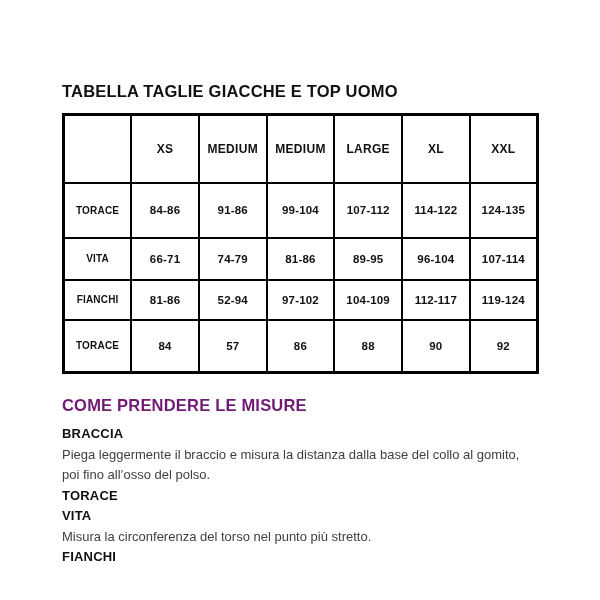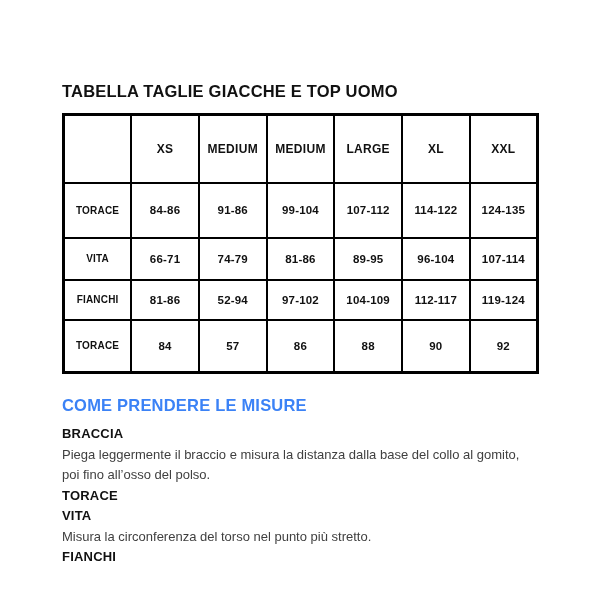--- a/index.html
+++ b/index.html
@@ -65,21 +65,21 @@
   td.value-cell {
     font-size: 11.5px;
     color: #111;
     letter-spacing: 0.2px;
   }
   .section-title {
     margin-top: 21px;
     font-size: 16.5px;
     font-weight: bold;
     letter-spacing: 0.2px;
-    color: #3b82f6;
+    color: #701a75;
     line-height: 20px;
   }
   dl.instructions {
     margin-top: 9px;
     width: 482px;
     font-size: 13px;
     line-height: 20.5px;
   }
   dl.instructions dt {
     font-weight: bold;

